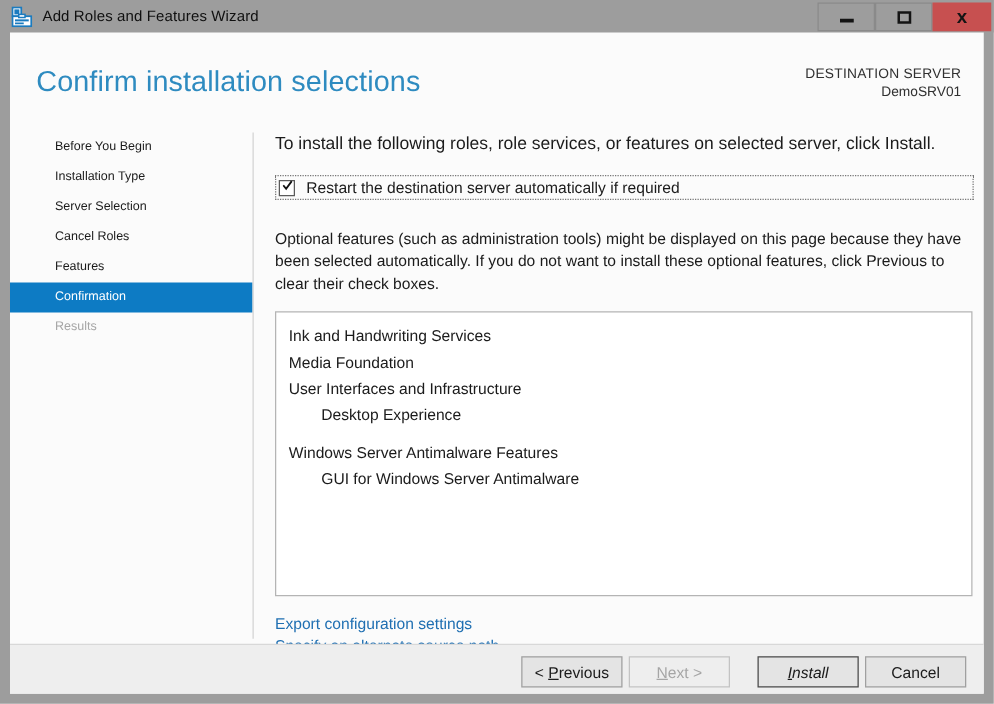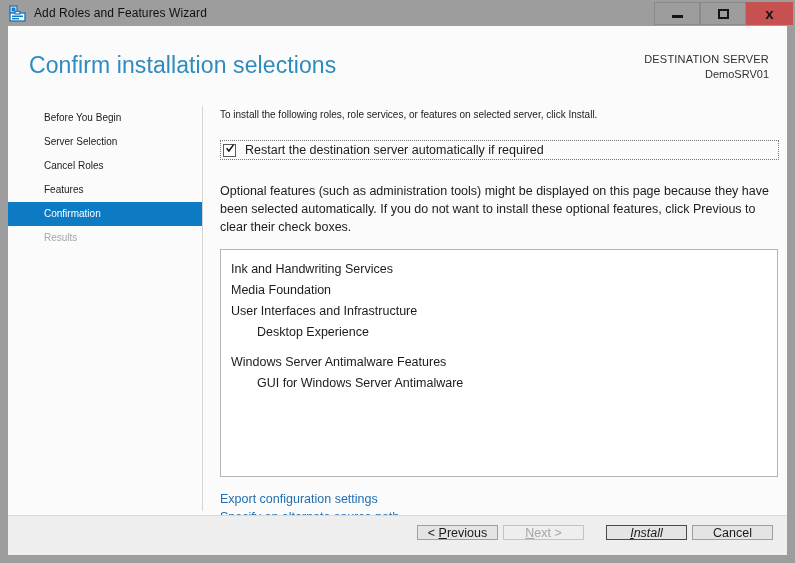--- a/index.html
+++ b/index.html
@@ -174,21 +174,21 @@
   }
 
   
   .content {
     position: absolute;
     left: 212px;
     top: 80px;
     width: 560px;
   }
   .intro-text {
-    font-size: 10px;
+    font-size: 14px;
     color: #1b1b1b;
     line-height: 17px;
     margin: 0;
     white-space: nowrap;
   }
   .restart-row {
     margin-top: 17px;
     height: 20px;
     display: flex;
     align-items: center;
@@ -285,21 +285,21 @@
     background: #eeeeee;
   }
   .footer-buttons {
     position: absolute;
     right: 14px;
     top: 9px;
     display: flex;
   }
   .wiz-btn {
     width: 81px;
-    height: 15px;
+    height: 25px;
     font-size: 12.5px;
     font-family: "Liberation Sans", sans-serif;
     color: #1b1b1b;
     background: #e4e4e4;
     border: 1px solid #a0a0a0;
     box-sizing: border-box;
     display: flex;
     align-items: center;
     justify-content: center;
     margin-left: 5px;
@@ -358,20 +358,21 @@
     <div class="page-header">
       <div class="page-title">Confirm installation selections</div>
       <div class="dest-server">
         <span class="dest-label">DESTINATION SERVER</span>
         <span class="dest-value">DemoSRV01</span>
       </div>
     </div>
 
     <div class="sidebar" id="sidebar">
         <div class="nav-item"><span>Before You Begin</span></div>
+        <div class="nav-item"><span>Installation Type</span></div>
         <div class="nav-item"><span>Server Selection</span></div>
         <div class="nav-item"><span>Cancel Roles</span></div>
         <div class="nav-item"><span>Features</span></div>
         <div class="nav-item selected"><span>Confirmation</span></div>
         <div class="nav-item disabled"><span>Results</span></div>
       </div>
     <div class="sidebar-divider"></div>
 
     <div class="content">
       <p class="intro-text">To install the following roles, role services, or features on selected server, click Install.</p>

